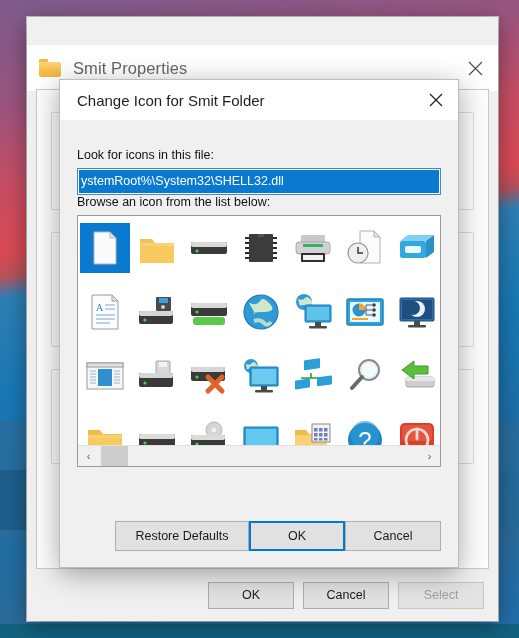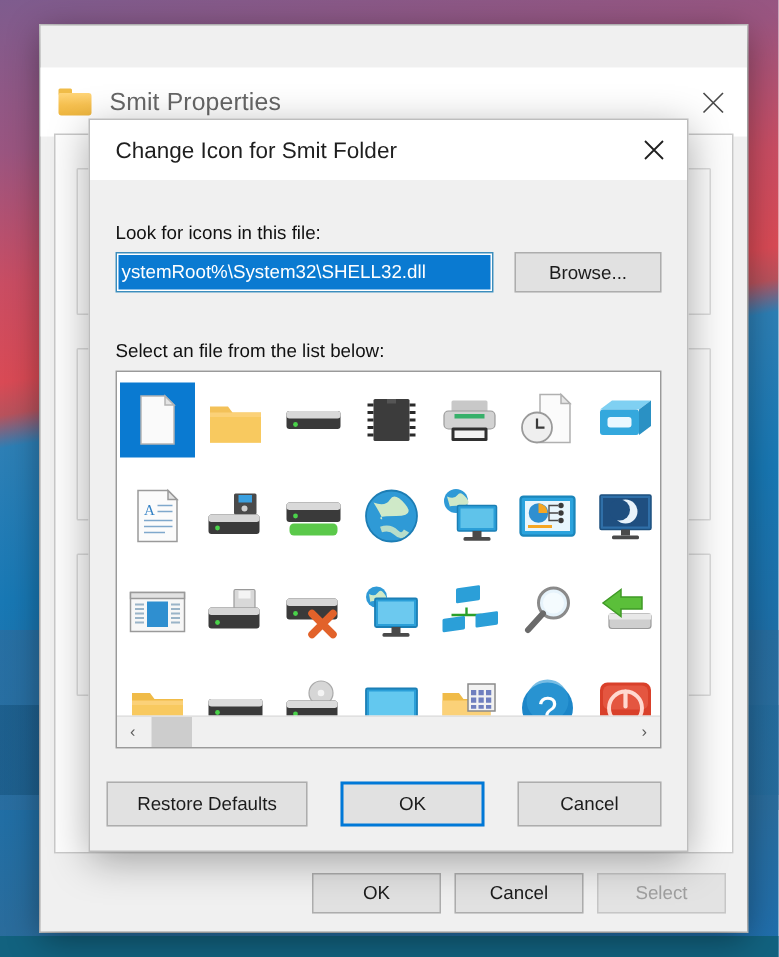--- a/index.html
+++ b/index.html
@@ -136,21 +136,21 @@
   #dlg-title { font-size: 15px; color: #1f1f1f; }
   #dlg-close {
     position: absolute; right: 0; top: 0; width: 44px; height: 40px;
     display: flex; align-items: center; justify-content: center;
     color: #1f1f1f;
   }
   #dlg-body { padding: 28px 17px 0 17px; }
 
   .dlg-label { font-size: 12.5px; color: #111; margin-bottom: 6px; }
 
-  #file-row { display: flex; align-items: stretch; gap: 14px; margin-bottom: 32px; }
+  #file-row { display: flex; align-items: stretch; gap: 14px; margin-bottom: 0; }
   #file-input {
     flex: 1 1 auto;
     height: 27px;
     border: 1px solid #3c8dbc;
     background: #ffffff;
     display: flex; align-items: center;
     padding: 0 1px;
     overflow: hidden;
   }
   #file-input-text {
@@ -208,21 +208,21 @@
   }
   #hscroll .track { flex: 1 1 auto; height: 20px; position: relative; background: #f0f0f0; }
   #hscroll .thumb {
     position: absolute; left: 2px; top: 0; width: 27px; height: 20px;
     background: #cdcdcd;
   }
 
   #dlg-buttons {
     position: absolute; left: 0; right: 0; bottom: 0; height: 62px;
     display: flex; align-items: center; justify-content: flex-end;
-    padding-right: 17px; gap: 22px; padding-left: 46px;
+    padding-right: 17px; gap: 0; padding-left: 46px;
   }
   .dbtn {
     height: 30px; min-width: 96px;
     border: 1px solid #adadad; background: #e1e1e1;
     font-size: 12.5px; color: #1b1b1b;
     display: flex; align-items: center; justify-content: center;
     padding: 0 10px;
   }
   .dbtn.focused { border: 2px solid #0078d7; }
   #restore-btn { min-width: 134px; }
@@ -289,24 +289,23 @@
   </div>
 
   <div id="dlg-body">
 
     <div class="dlg-label">Look for icons in this file:</div>
 
     <div id="file-row">
       <div id="file-input">
         <span id="file-input-text">ystemRoot%\System32\SHELL32.dll</span>
       </div>
-      <div id="browse-btn">Browse...</div>
-    </div>
-
-    <div class="dlg-label">Select an file from the list below:</div>
+    </div>
+
+    <div class="dlg-label">Browse an icon from the list below:</div>
 
     <div id="icon-list">
       <div id="icon-grid">
 
         <div class="icon-row">
           <div class="icon-cell sel">
             <span class="ico">
               <svg viewBox="0 0 42 42" width="42" height="42">
                 <path d="M10 5 h16 l6 6 v26 h-22 z" fill="#fafafa" stroke="#b4b4b4" stroke-width="1"></path>
                 <path d="M26 5 l6 6 h-6 z" fill="#e4e4e4" stroke="#b4b4b4" stroke-width="1"></path>

